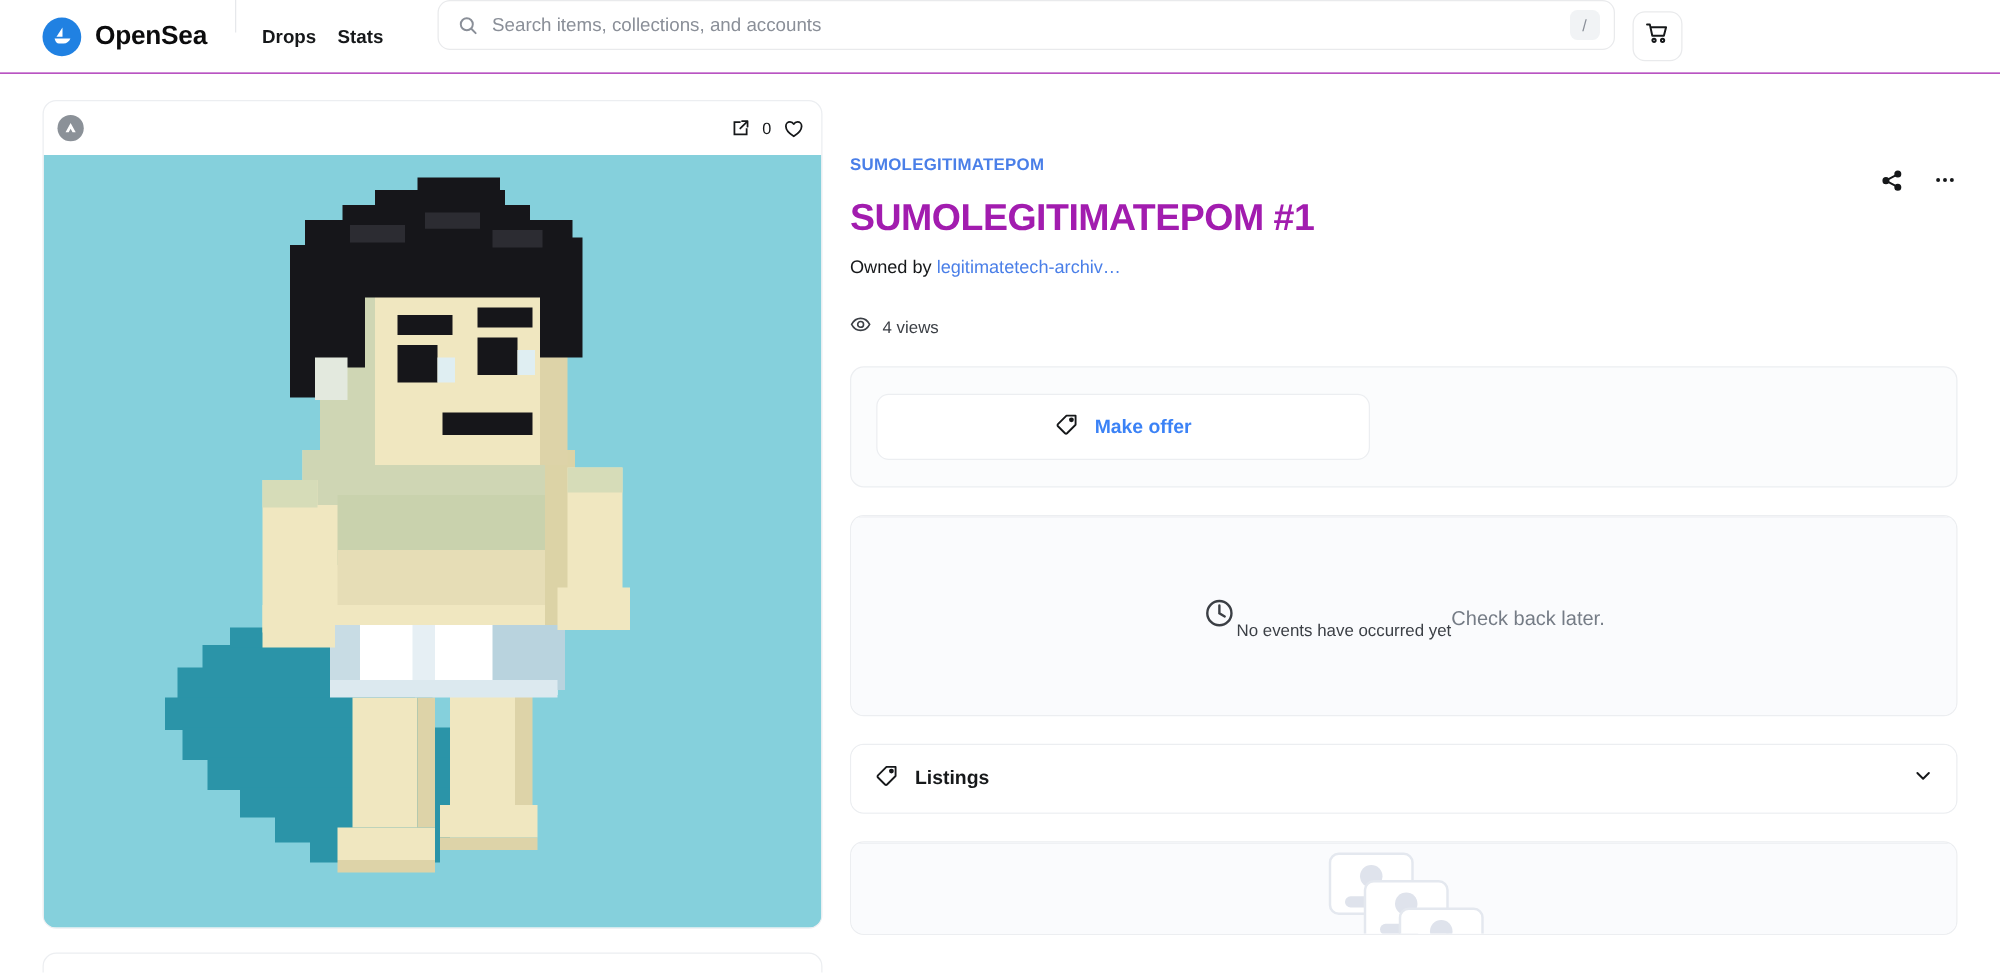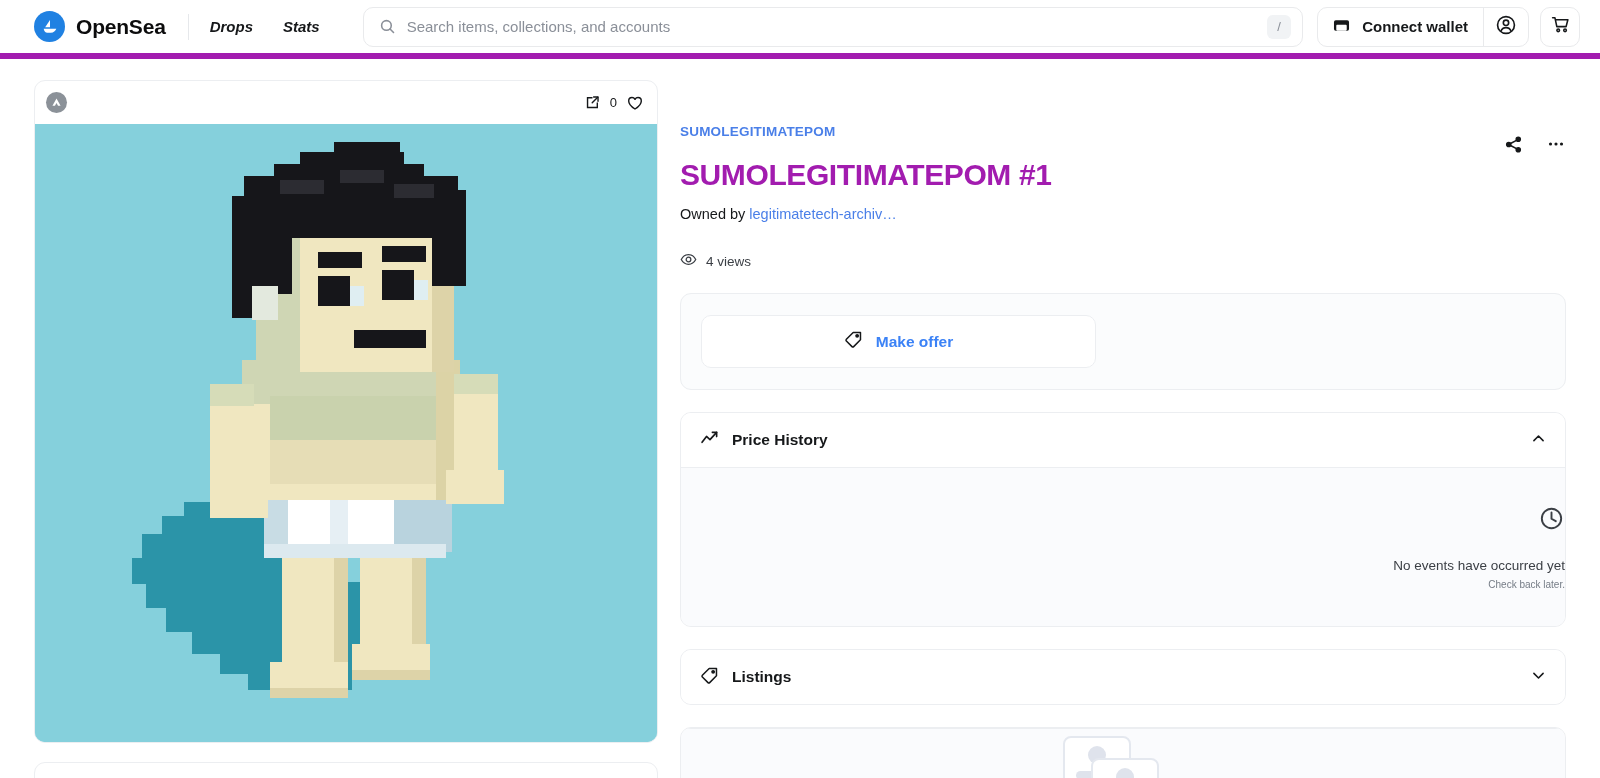--- a/index.html
+++ b/index.html
@@ -8,39 +8,38 @@
     background: #ffffff;
     font-family: "Liberation Sans", sans-serif;
     color: #0c0c0d;
     overflow: hidden;
   }
 
   
   .header {
     height: 59px;
     display: flex;
-    align-items: center;
     padding: 0 20px 0 34px;
-    border-bottom: 6px solid #a21caf;
+    border-bottom: 1px solid #a21caf;
     background: #fff;
     gap: 0;
   }
   .brand { display: flex; align-items: center; gap: 11px; }
   .brand-logo {
     width: 31px; height: 31px; border-radius: 50%;
     background: #2081e2;
     display: flex; align-items: center; justify-content: center;
     flex: none;
   }
   .brand-name { font-size: 21px; font-weight: 700; letter-spacing: -0.2px; color: #0c0c0d; }
   .header-divider {
     width: 1px; height: 26px; background: #e6e8eb;
     margin: 0 21px 0 22px;
   }
-  .nav { display: flex; align-items: center; gap: 30px; font-style: italic; }
+  .nav { display: flex; align-items: center; gap: 17px; }
   .nav-item {
     font-size: 15px; font-weight: 600; color: #16181a;
     cursor: pointer; white-space: nowrap;
   }
   .search-wrap {
     flex: 1;
     margin-left: 43px;
     margin-right: 14px;
     max-width: 942px;
   }
@@ -201,31 +200,31 @@
     display: flex; align-items: center; gap: 13px;
     font-size: 15.5px; font-weight: 600; color: #16181a;
   }
   .section-spacer { flex: 1; }
   .section-body {
     background: #fafbfd;
     border-top: 1px solid #eceef1;
   }
   .empty-state {
     height: 158px;
-    display: flex; flex-direction: column;
-    align-items: flex-end; justify-content: center;
+    display: flex; 
+    align-items: center; justify-content: center;
     gap: 0;
   }
   .empty-title {
     margin-top: 22px;
     font-size: 13.5px; color: #3b3f45;
   }
   .empty-sub {
     margin-top: 6px;
-    font-size: 10px; color: #757c86;
+    font-size: 16px; color: #757c86;
   }
   .offers-body {
     background: #fafbfd;
     border-top: 1px solid #eceef1;
     height: 73px;
     display: flex; align-items: flex-start; justify-content: center;
     overflow: hidden;
   }
 </style>
 </head>
@@ -256,41 +255,20 @@
           <circle cx="10.5" cy="10.5" r="6.8"></circle>
           <line x1="15.6" y1="15.6" x2="20.5" y2="20.5"></line>
         </svg>
       </span>
       <input class="search-input" type="text" placeholder="Search items, collections, and accounts" style="">
       <span class="slash-badge">/</span>
     </div>
   </div>
 
   <div class="header-right">
-    <div class="wallet-group">
-      <div class="connect-wallet">
-        <span>
-          <svg width="19" height="19" viewBox="0 0 24 24" fill="none" stroke="#16181a" stroke-width="2">
-            <rect x="2.5" y="5.5" width="19" height="13" rx="2.2" fill="#16181a" stroke="none"></rect>
-            <rect x="5.4" y="11.2" width="13.2" height="7.3" rx="1" fill="#ffffff" stroke="none"></rect>
-          </svg>
-        </span>
-        <span>Connect wallet</span>
-      </div>
-      <div class="wallet-sep"></div>
-      <div class="icon-btn-inline">
-        <span>
-          <svg width="22" height="22" viewBox="0 0 24 24" fill="none" stroke="#16181a" stroke-width="1.8">
-            <circle cx="12" cy="12" r="9.2"></circle>
-            <circle cx="12" cy="9.6" r="2.9"></circle>
-            <path d="M6.4 19 C7.4 16.1 9.5 14.8 12 14.8 C14.5 14.8 16.6 16.1 17.6 19"></path>
-          </svg>
-        </span>
-      </div>
-    </div>
     <div class="cart-btn">
       <span>
         <svg width="21" height="21" viewBox="0 0 24 24" fill="none" stroke="#16181a" stroke-width="1.8" stroke-linecap="round" stroke-linejoin="round">
           <path d="M3 4.2 L5.6 4.2 L7.8 14.4 L18.4 14.4 L20.4 6.6 L6.2 6.6"></path>
           <circle cx="9.4" cy="18.6" r="1.5"></circle>
           <circle cx="17.2" cy="18.6" r="1.5"></circle>
         </svg>
       </span>
     </div>
   </div>
@@ -464,37 +442,20 @@
           <svg width="19" height="19" viewBox="0 0 24 24" fill="none" stroke="#16181a" stroke-width="1.9" stroke-linejoin="round">
             <path d="M11.6 3.2 L20.8 3.2 L20.8 12.4 L12.2 21 C11.6 21.6 10.7 21.6 10.1 21 L3 13.9 C2.4 13.3 2.4 12.4 3 11.8 Z"></path>
             <circle cx="16.6" cy="7.4" r="1.5" fill="#16181a"></circle>
           </svg>
         </span>
         <span>Make offer</span>
       </button>
     </div>
 
     <div class="section-card">
-      <div class="section-head">
-        <div class="section-title">
-          <span>
-            <svg width="19" height="19" viewBox="0 0 24 24" fill="none" stroke="#16181a" stroke-width="2.1" stroke-linecap="round" stroke-linejoin="round">
-              <polyline points="2.6,16.8 8.2,9.4 12.6,13.4 21,4.2"></polyline>
-              <polyline points="15.6,4.2 21,4.2 21,9.6"></polyline>
-            </svg>
-          </span>
-          <span>Price History</span>
-        </div>
-        <div class="section-spacer"></div>
-        <span>
-          <svg width="17" height="17" viewBox="0 0 24 24" fill="none" stroke="#16181a" stroke-width="2.2" stroke-linecap="round" stroke-linejoin="round">
-            <polyline points="5.5,15 12,8.5 18.5,15"></polyline>
-          </svg>
-        </span>
-      </div>
       <div class="section-body">
         <div class="empty-state">
           <span>
             <svg width="27" height="27" viewBox="0 0 24 24" fill="none" stroke="#3b3f45" stroke-width="1.7" stroke-linecap="round">
               <circle cx="12" cy="12" r="8.6"></circle>
               <polyline points="12,6.6 12,12.2 15.8,14.4"></polyline>
             </svg>
           </span>
           <div class="empty-title">No events have occurred yet</div>
           <div class="empty-sub">Check back later.</div>

